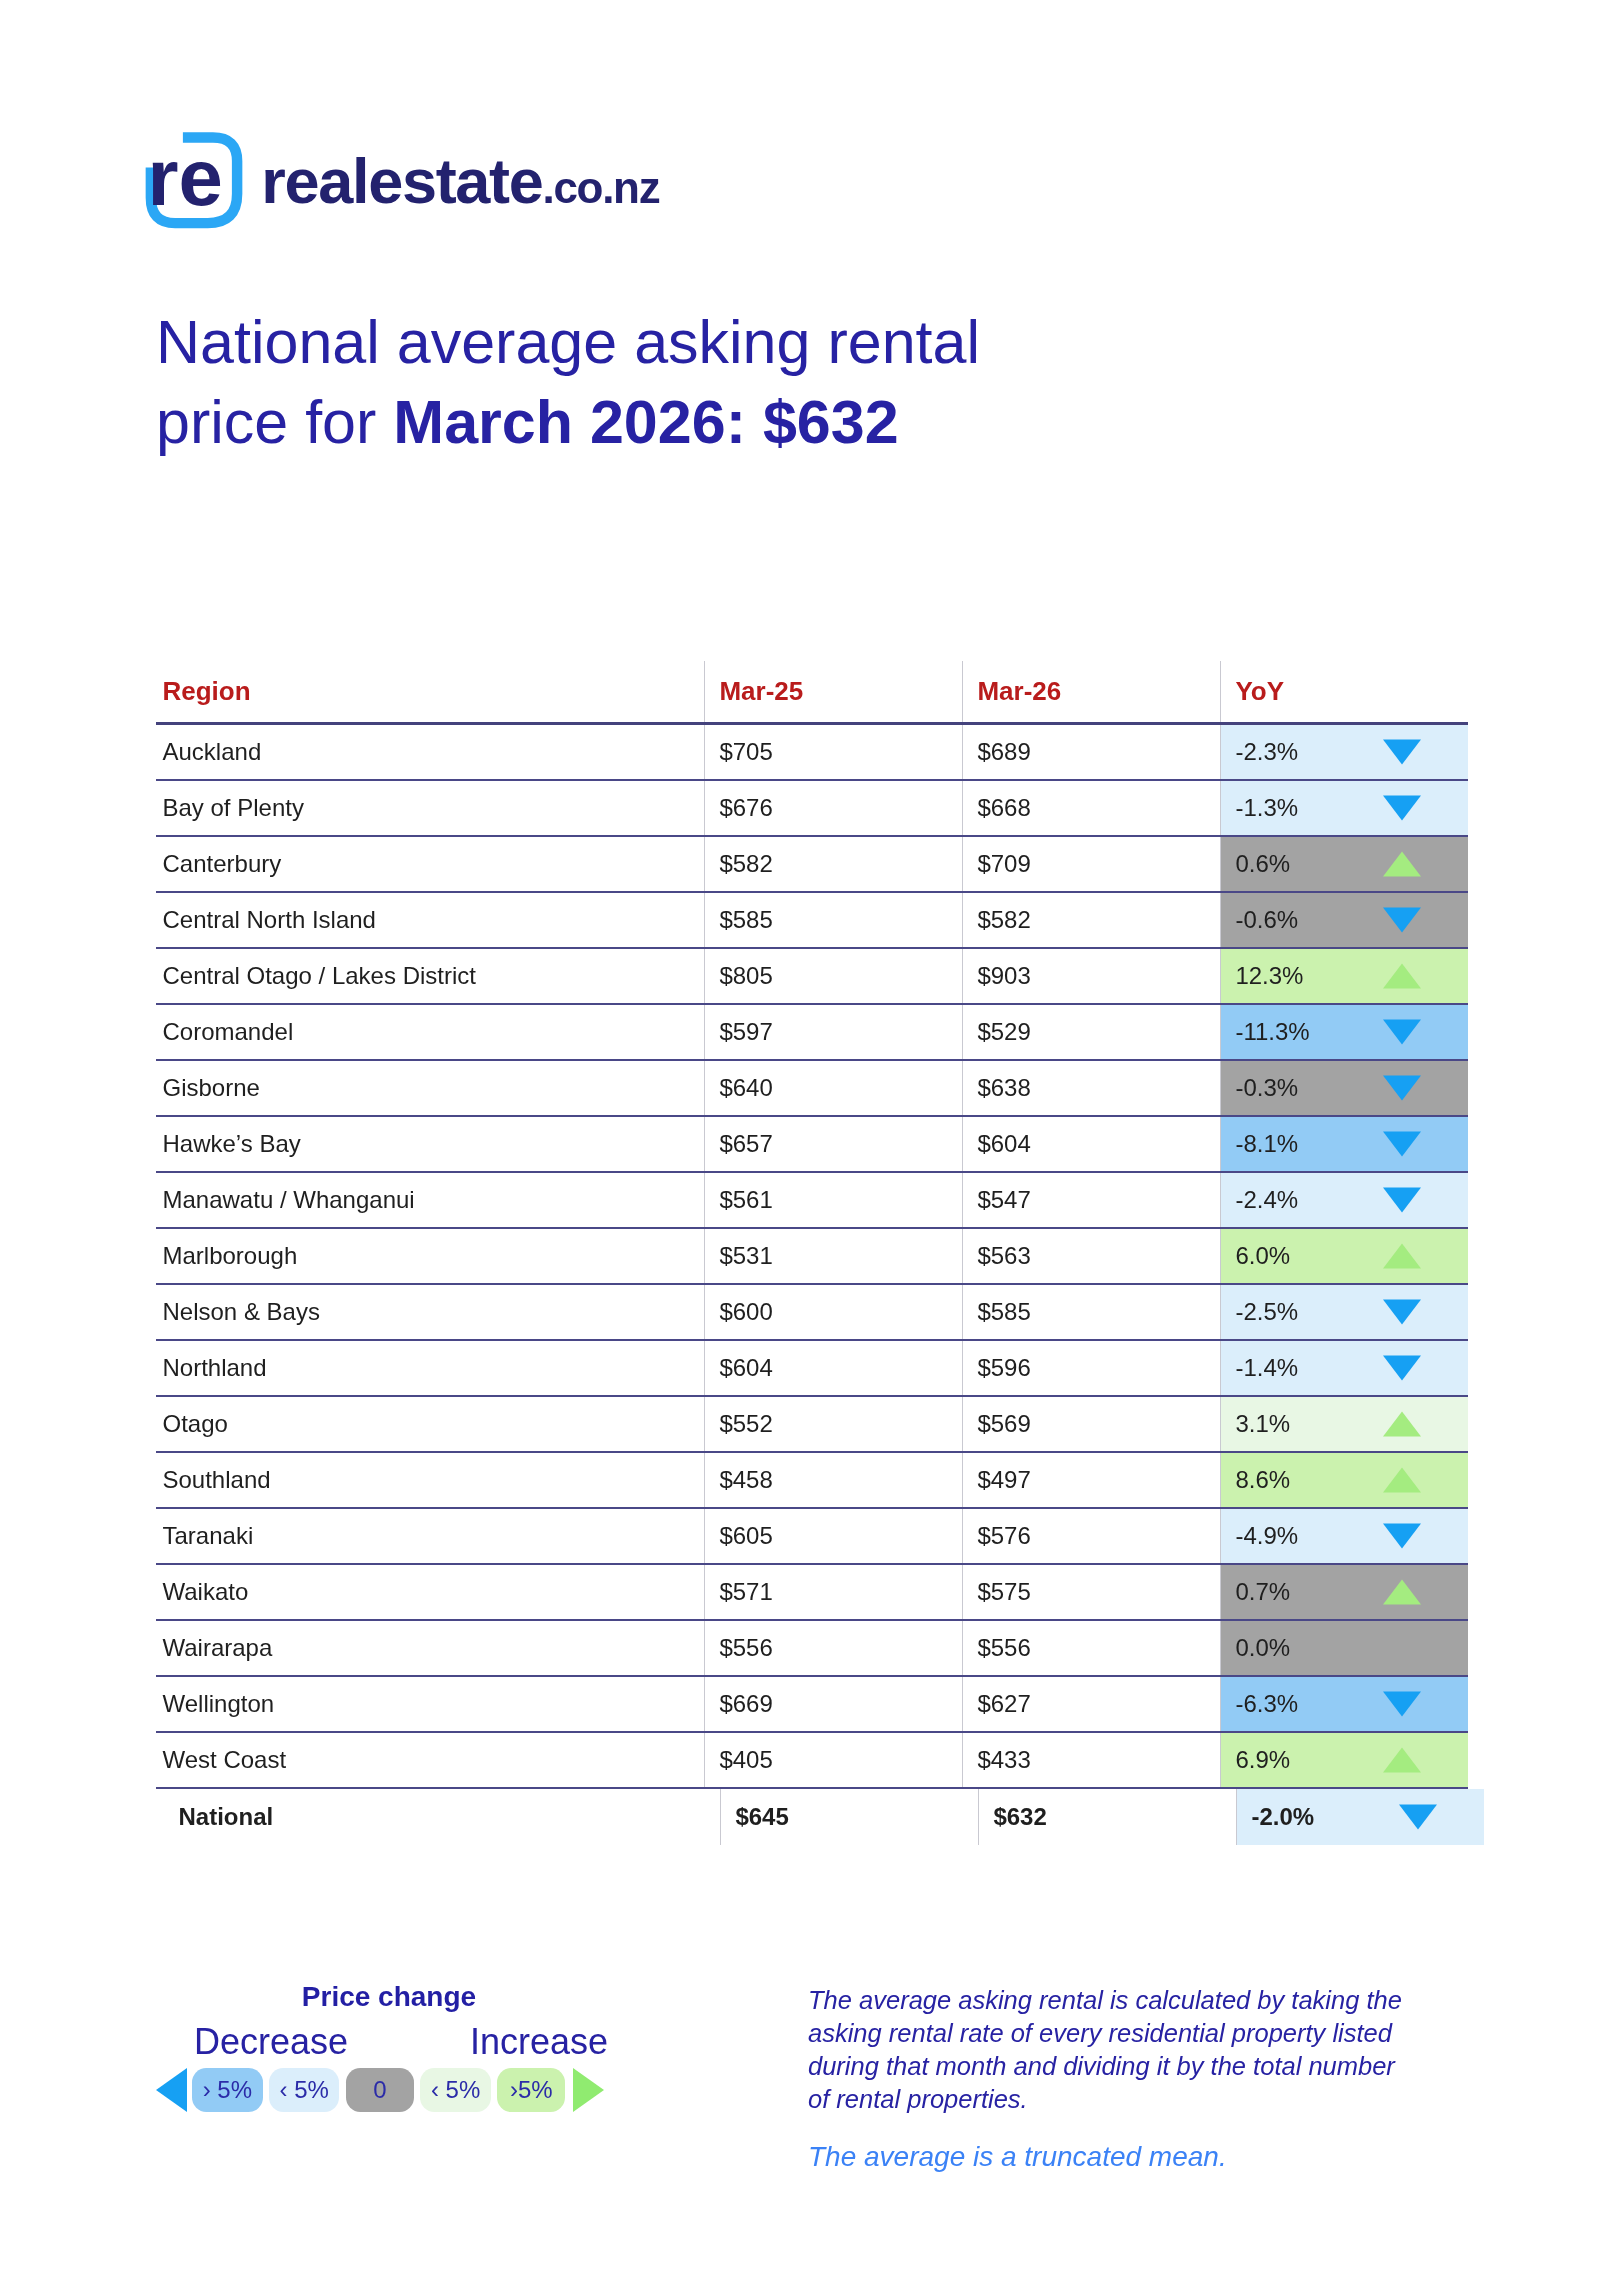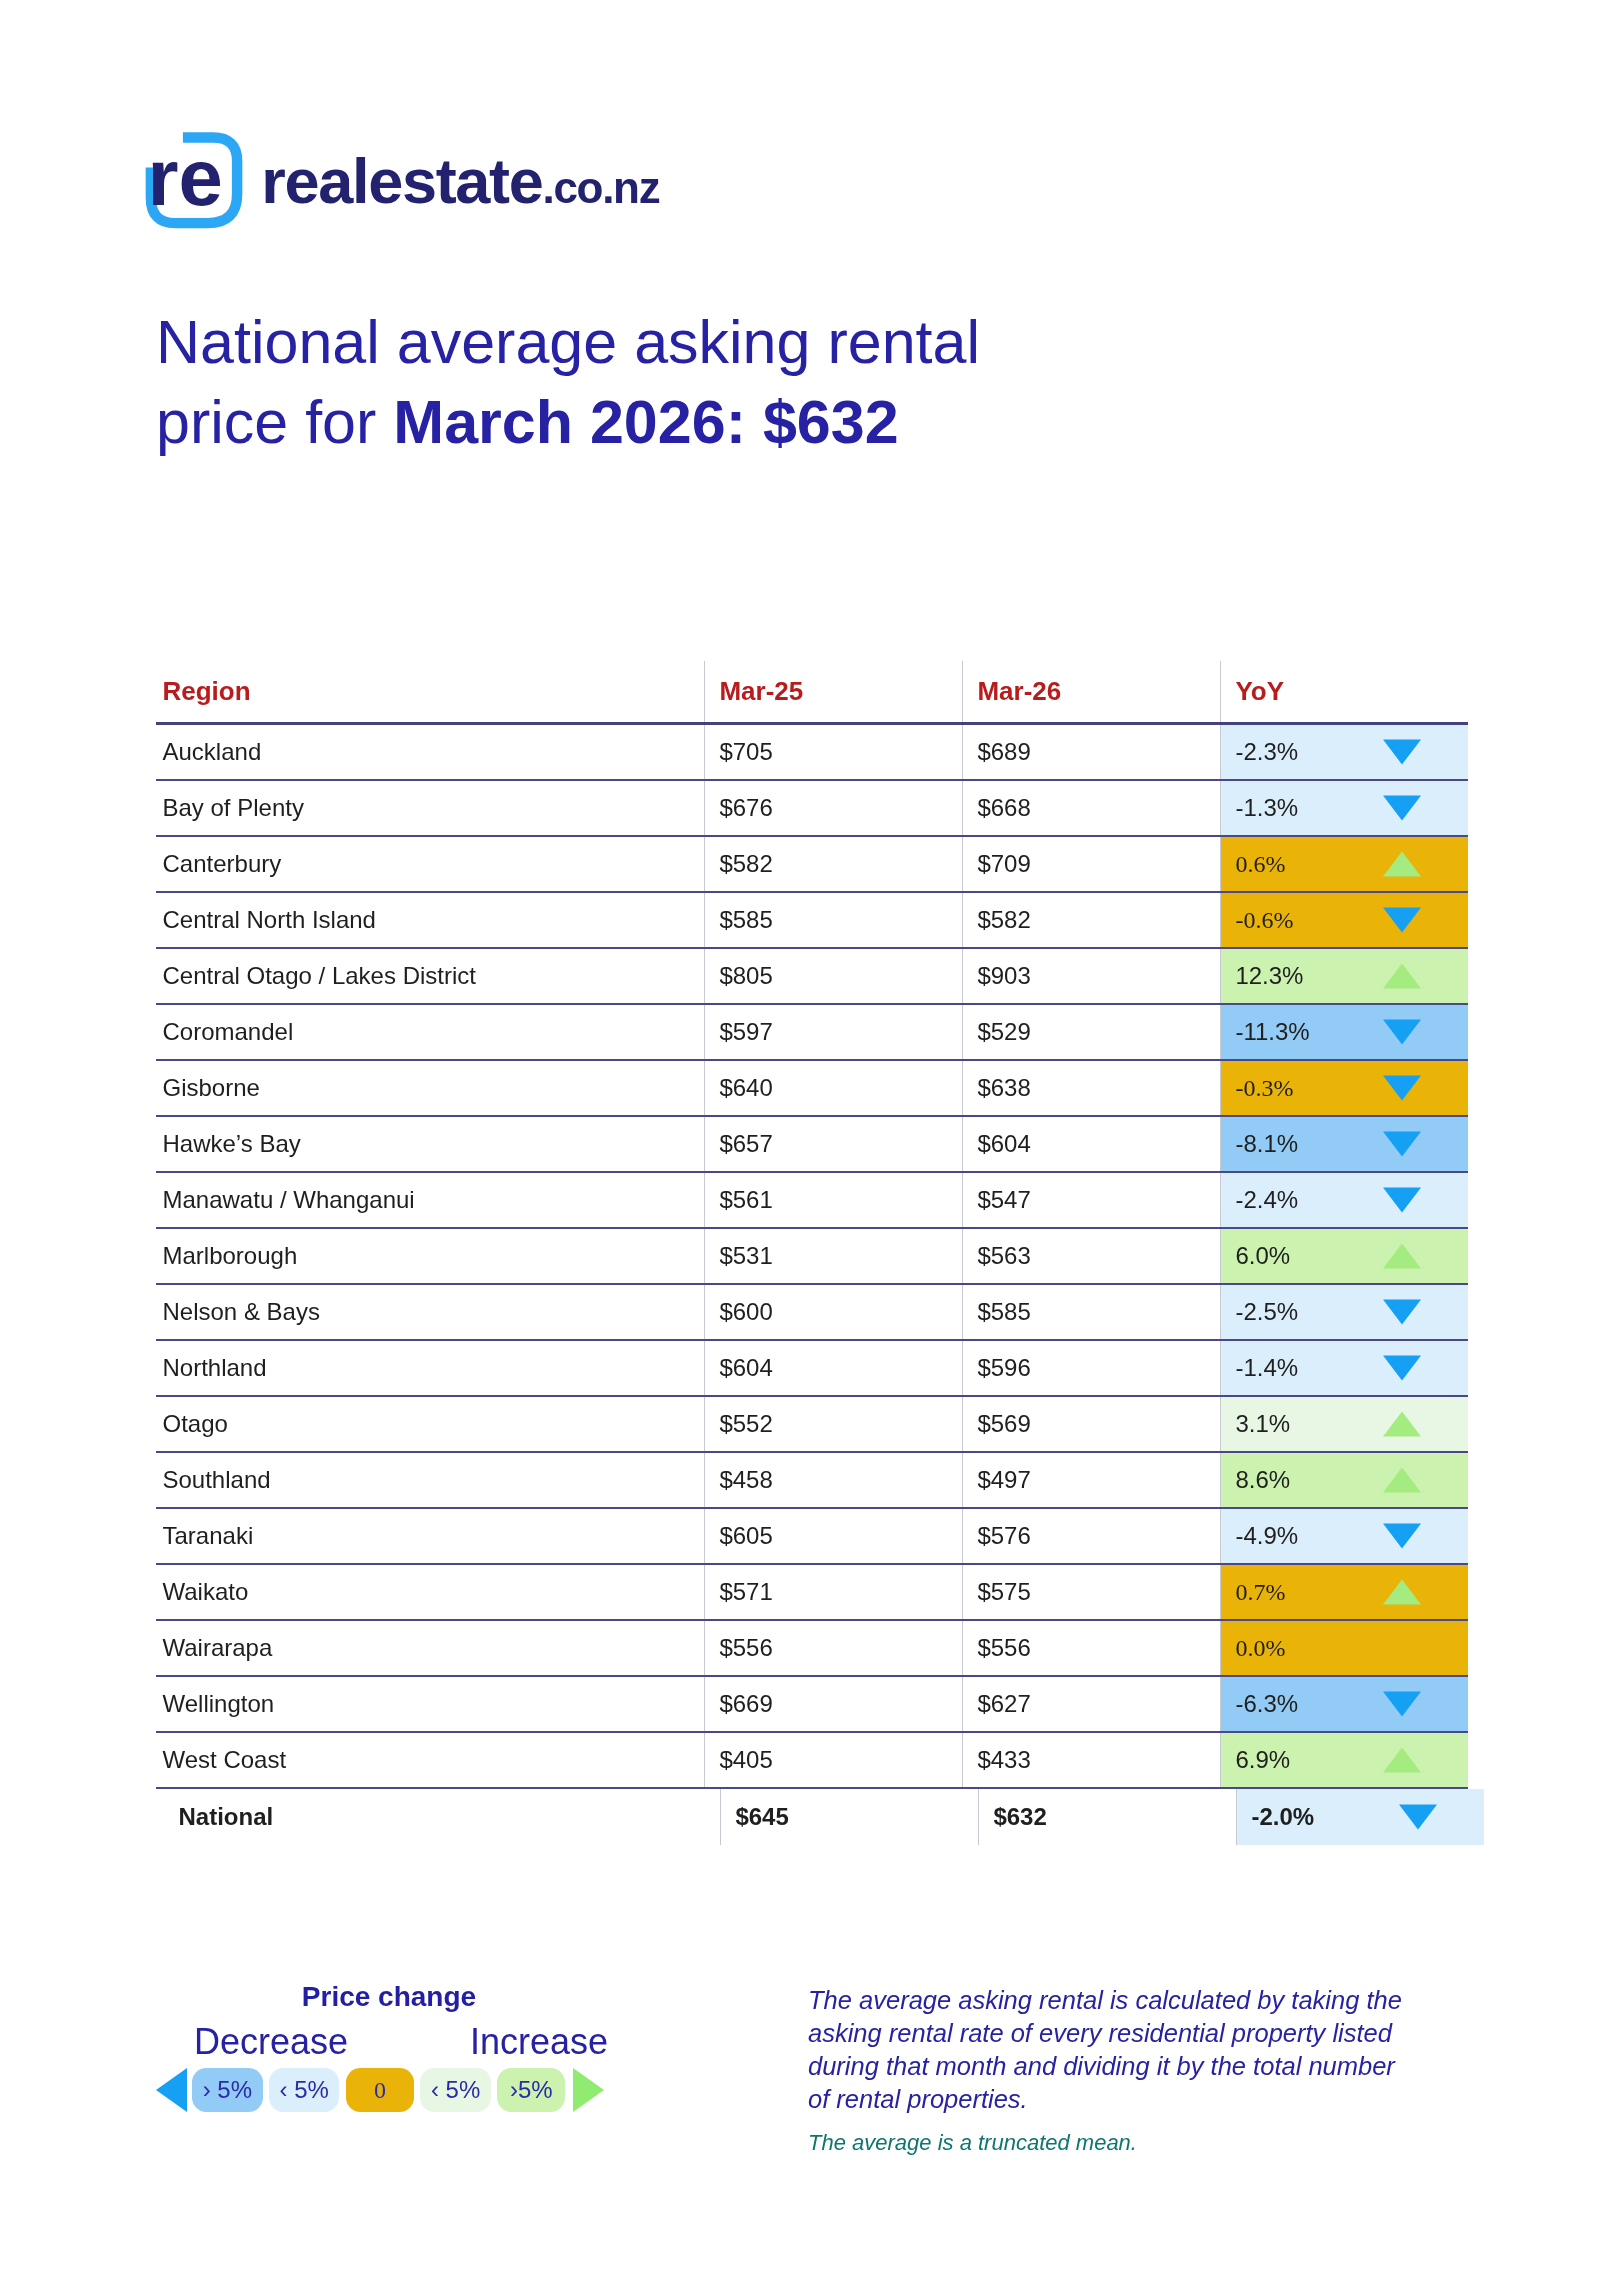--- a/index.html
+++ b/index.html
@@ -25,21 +25,21 @@
   .thead .cell{display:flex;align-items:center;}
   .trow{height:56px;border-bottom:2px solid #4A4887;font-size:24px;color:#1F1F1F;font-weight:300;}
   .trow:last-child{border-bottom:none;margin-left:16px;}
   .trow.bold{font-weight:700;}
   .cell{display:flex;align-items:center;box-sizing:border-box;height:100%;}
   .c-region{padding-left:6.5px;border-right:1.3px solid #C9C9D1;}
   .c-val{padding-left:14.4px;border-right:1.3px solid #C9C9D1;}
   .c-yoy{padding-left:14.4px;position:relative;}
   .band-down-big{background:#92CBF5;}
   .band-down-small{background:#DBEEFB;}
-  .band-zero{background:#eab308;font-family:Liberation Serif, serif;}
+  .band-zero{background:#a3a3a3;}
   .band-up-small{background:#E8F7E4;}
   .band-up-big{background:#CBF2AE;}
   .arrow{position:absolute;left:162px;top:50%;width:0;height:0;}
   .arrow-down{transform:translateY(-50%);border-left:19.6px solid transparent;border-right:19.6px solid transparent;border-top:25px solid #16A0F3;}
   .arrow-up{transform:translateY(-50%);border-left:19.6px solid transparent;border-right:19.6px solid transparent;border-bottom:25px solid #A4EC80;}
 
   
   .legend{position:absolute;left:156px;top:1981px;width:497px;}
   .legend-title{width:466px;text-align:center;font-weight:700;font-size:28px;color:#231FA4;}
   .legend-labels{position:relative;height:38px;margin-top:7.9px;font-size:36px;color:#2722A3;}
@@ -47,21 +47,21 @@
   .legend-labels .lab-inc{position:absolute;left:314px;top:0;}
   .legend-scale{display:flex;align-items:center;margin-top:9.2px;}
   .tri-left{width:0;height:0;border-top:22px solid transparent;border-bottom:22px solid transparent;border-right:31px solid #16A0F3;margin-right:5.2px;}
   .tri-right{width:0;height:0;border-top:22px solid transparent;border-bottom:22px solid transparent;border-left:31px solid #90EB70;margin-left:1.3px;}
   .pill{height:44px;min-width:68px;padding:0 10.5px;margin-right:6.5px;border-radius:14.4px;
         display:flex;align-items:center;justify-content:center;font-size:24px;color:#2B2BA8;box-sizing:border-box;}
 
   
   .footnote{position:absolute;left:808px;top:1984px;width:609px;font-style:italic;}
   .footnote-main{font-size:25.5px;line-height:33px;color:#2722A3;}
-  .footnote-sub{margin-top:14px;font-size:22px;color:#0f766e;}
+  .footnote-sub{margin-top:25px;font-size:28px;color:#3b82f6;}
 </style>
 </head>
 <body>
 
 <div class="page">
 
   <div class="logo">
     <span>
       <svg width="98" height="98" viewBox="0 0 150 150">
         <path d="M 58 10 H 104 Q 141 10 141 46 V 96 Q 141 141 96 141 H 46 Q 9 141 9 102 V 56" fill="none" stroke="#2BA7F5" stroke-width="16"></path>

